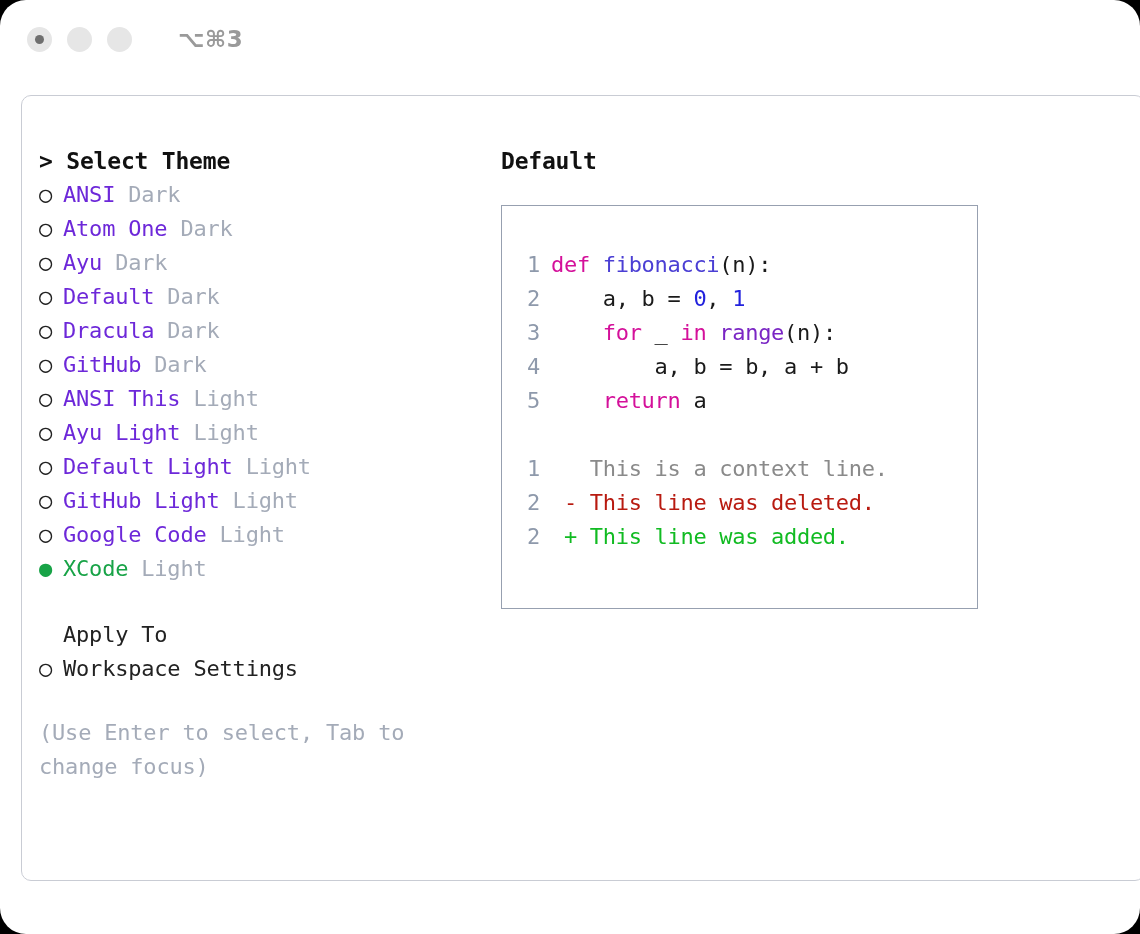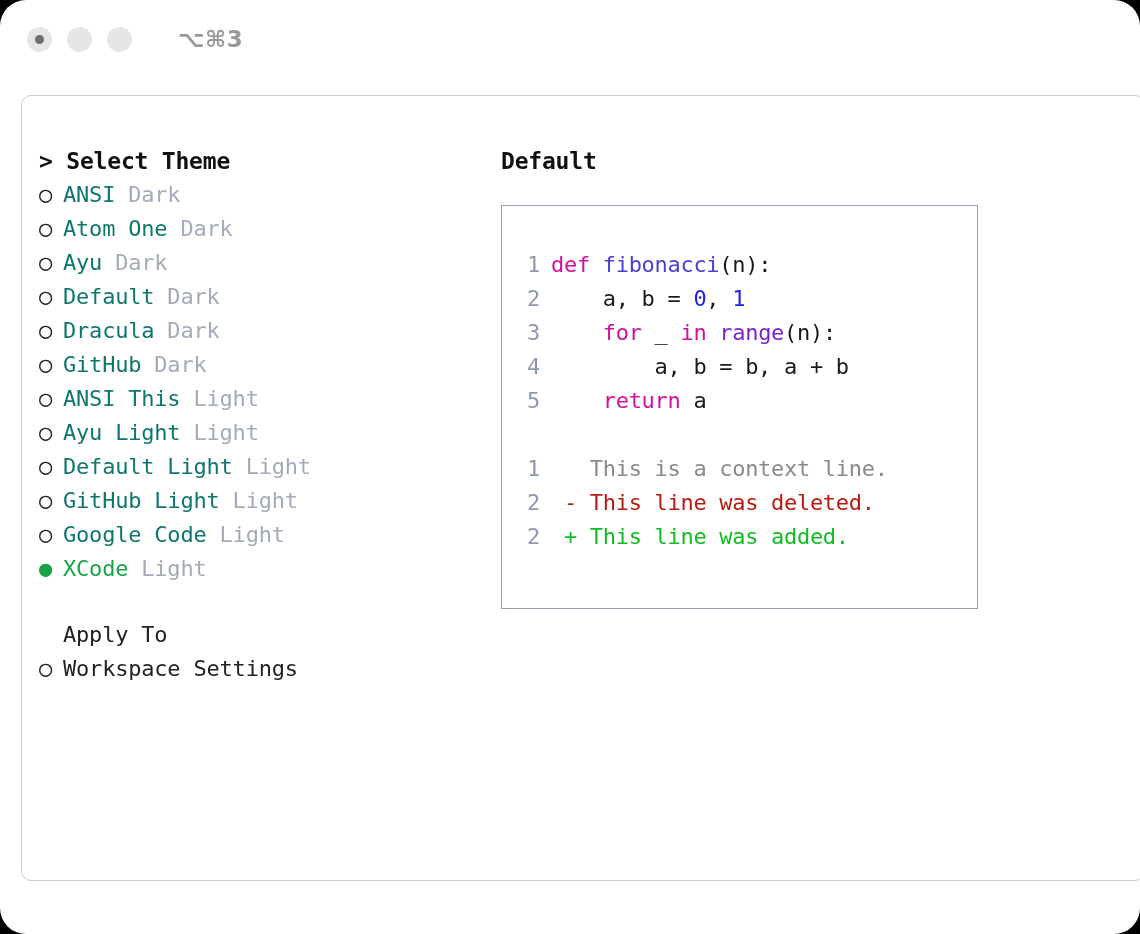--- a/index.html
+++ b/index.html
@@ -112,21 +112,21 @@
     color: #222222;
     white-space: pre;
     letter-spacing: -0.2px;
   }
   .marker {
     display: inline-block;
     width: 24px;
   }
   .marker.sel { color: #18a347; }
   .theme-row.selected .theme-name { color: #18a347; }
-  .theme-name { color: #0f766e; }
+  .theme-name { color: #6d28d9; }
   .theme-kind { color: #a4abb8; }
 
   .spacer-sm { height: 32px; }
 
   .group-label {
     height: 34px;
     line-height: 34px;
     font-size: 22px;
     color: #222222;
     white-space: pre;
@@ -229,20 +229,21 @@
           <div class="theme-row selected"><span class="marker sel">●</span><span class="theme-name">XCode</span><span class="theme-kind"> Light</span></div>
         </div>
 
       <div class="spacer-sm"></div>
 
       <div class="group-label">Apply To</div>
       <div id="apply-list">
           <div class="apply-row"><span class="marker">○</span><span class="apply-name">Workspace Settings</span></div>
         </div>
 
+      <div id="hint-text">(Use Enter to select, Tab to change focus)</div>
     </div>
 
     <div id="preview-column">
       <div class="section-title">Default</div>
       <div id="preview-box">
         <div id="code-area">
             <div class="code-line"><span class="lineno">1</span><span class="tok-kw">def </span><span class="tok-fn">fibonacci</span><span class="tok-plain">(n):</span></div>
             <div class="code-line"><span class="lineno">2</span><span class="tok-plain">    a, b = </span><span class="tok-num">0</span><span class="tok-plain">, </span><span class="tok-num">1</span></div>
             <div class="code-line"><span class="lineno">3</span><span class="tok-plain">    </span><span class="tok-kw">for</span><span class="tok-plain"> _ </span><span class="tok-kw">in</span><span class="tok-plain"> </span><span class="tok-fn2">range</span><span class="tok-plain">(n):</span></div>
             <div class="code-line"><span class="lineno">4</span><span class="tok-plain">        a, b = b, a + b</span></div>

